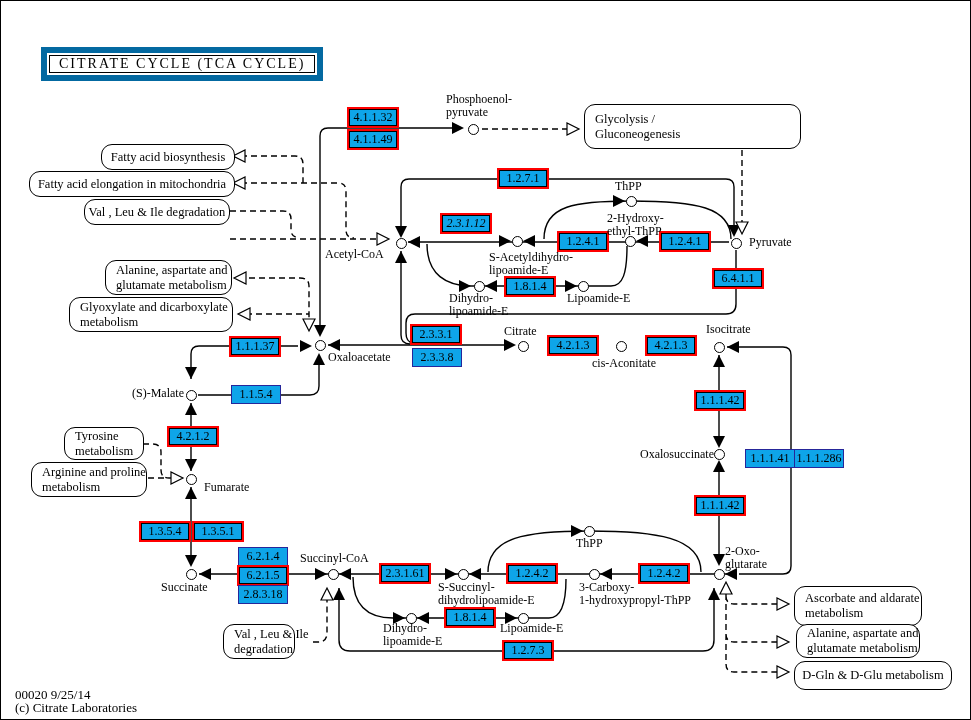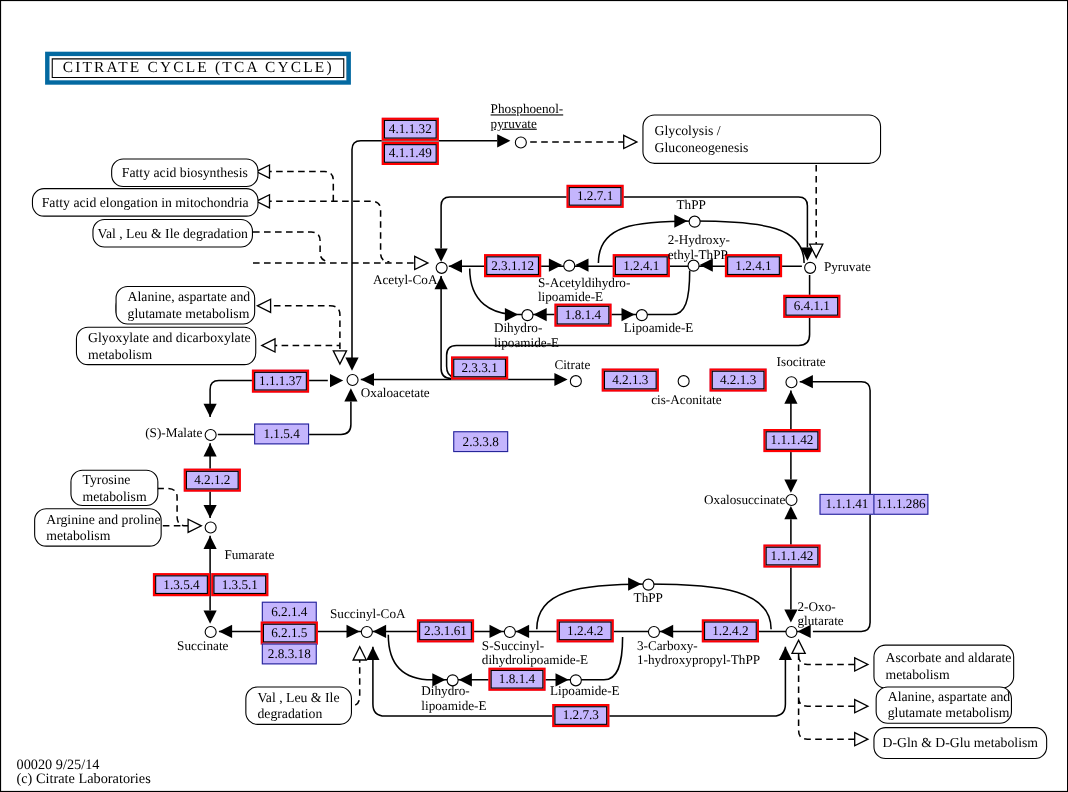--- a/index.html
+++ b/index.html
@@ -4,28 +4,28 @@
 <style>
   html,body{margin:0;padding:0;background:#888;}
   #canvas{
     position:relative;width:971px;height:720px;background:#fff;
     border:1px solid #000;box-sizing:border-box;overflow:hidden;
     font-family:"Liberation Serif","DejaVu Serif",serif;color:#000;
   }
   #wires{position:absolute;left:0;top:0;}
   .titlebox{
     position:absolute;left:40px;top:46px;padding:3px 12px;
-    border:4px solid #0369a1;background:#fff;
+    border:6px solid #0369a1;background:#fff;
     box-shadow:inset 0 0 0 2px #fff, inset 0 0 0 3px #000;
     font-size:14px;letter-spacing:2px;white-space:nowrap;
   }
   .enzyme{
     position:absolute;width:48px;height:17px;line-height:17px;
     text-align:center;font-size:12px;white-space:nowrap;
-    background:#c4b5fd;border:1px solid #26269a;
+    background:#0ea5e9;border:1px solid #26269a;
   }
   .enzyme.hl{border:2px solid #f00;outline:1px solid #000;outline-offset:-3px;margin:-1px 0 0 -1px;}
   .pathway{
     position:absolute;border:1px solid #000;border-radius:11px;background:#fff;
     display:flex;align-items:center;justify-content:center;
     font-size:12.5px;line-height:1.18;text-align:center;white-space:nowrap;
   }
   .pathway.ml{justify-content:flex-start;text-align:left;padding-left:10px;box-sizing:border-box;}
   .clabel{position:absolute;font-size:12px;line-height:1.07;white-space:nowrap;}
   .node{
@@ -158,44 +158,44 @@
       </div>
       <div class="pathway ml" style="left: 68px; top: 296px; width: 164px; height: 35px;">
         <span>Glyoxylate and dicarboxylate<br>metabolism</span>
       </div>
       <div class="pathway ml" style="left: 63px; top: 426px; width: 80px; height: 33px;">
         <span>Tyrosine<br>metabolism</span>
       </div>
       <div class="pathway ml" style="left: 30px; top: 461px; width: 116px; height: 35px;">
         <span>Arginine and proline<br>metabolism</span>
       </div>
-      <div class="pathway ml" style="left: 222px; top: 623px; width: 97px; height: 35px;">
+      <div class="pathway ml" style="left: 222px; top: 623px; width: 72px; height: 35px;">
         <span>Val , Leu &amp; Ile<br>degradation</span>
       </div>
       <div class="pathway ml" style="left: 793px; top: 585px; width: 128px; height: 40px;">
         <span>Ascorbate and aldarate<br>metabolism</span>
       </div>
       <div class="pathway ml" style="left: 795px; top: 623px; width: 124px; height: 34px;">
         <span>Alanine, aspartate and<br>glutamate metabolism</span>
       </div>
       <div class="pathway" style="left: 793px; top: 660px; width: 156px; height: 27px;">
         <span>D-Gln &amp; D-Glu metabolism</span>
       </div>
     </div>
   <div id="layer-enzymes">
       <div class="enzyme hl" style="left: 347px; top: 107px;">4.1.1.32</div>
       <div class="enzyme hl" style="left: 347px; top: 129px;">4.1.1.49</div>
-      <div class="enzyme hl" style="left: 515px; top: 168px;">1.2.7.1</div>
-      <div class="enzyme hl" style="left: 440px; top: 231px;">2.3.1.12</div>
+      <div class="enzyme hl" style="left: 497px; top: 168px;">1.2.7.1</div>
+      <div class="enzyme hl" style="left: 440px; top: 213px; font-style: italic;">2.3.1.12</div>
       <div class="enzyme hl" style="left: 557px; top: 231px;">1.2.4.1</div>
       <div class="enzyme hl" style="left: 659px; top: 231px;">1.2.4.1</div>
       <div class="enzyme hl" style="left: 712px; top: 268px;">6.4.1.1</div>
       <div class="enzyme hl" style="left: 504px; top: 276px;">1.8.1.4</div>
       <div class="enzyme hl" style="left: 410px; top: 324px;">2.3.3.1</div>
-      <div class="enzyme" style="left: 411px; top: 347px; margin-top: 44px;">2.3.3.8</div>
+      <div class="enzyme" style="left: 411px; top: 347px;">2.3.3.8</div>
       <div class="enzyme hl" style="left: 229px; top: 336px;">1.1.1.37</div>
       <div class="enzyme" style="left: 230px; top: 384px;">1.1.5.4</div>
       <div class="enzyme hl" style="left: 547px; top: 335px;">4.2.1.3</div>
       <div class="enzyme hl" style="left: 645px; top: 335px;">4.2.1.3</div>
       <div class="enzyme hl" style="left: 167px; top: 426px;">4.2.1.2</div>
       <div class="enzyme hl" style="left: 694px; top: 390px;">1.1.1.42</div>
       <div class="enzyme" style="left: 744px; top: 448px;">1.1.1.41</div>
       <div class="enzyme" style="left: 793px; top: 448px;">1.1.1.286</div>
       <div class="enzyme hl" style="left: 694px; top: 495px;">1.1.1.42</div>
       <div class="enzyme hl" style="left: 139px; top: 521px;">1.3.5.4</div>
@@ -228,34 +228,34 @@
       <div class="node" style="left: 184.5px; top: 567.5px;"></div>
       <div class="node" style="left: 326.5px; top: 567.5px;"></div>
       <div class="node" style="left: 456.5px; top: 567.5px;"></div>
       <div class="node" style="left: 587.5px; top: 567.5px;"></div>
       <div class="node" style="left: 712.5px; top: 567.5px;"></div>
       <div class="node" style="left: 582.5px; top: 524.5px;"></div>
       <div class="node" style="left: 404.5px; top: 611.5px;"></div>
       <div class="node" style="left: 516.5px; top: 611.5px;"></div>
     </div>
   <div id="layer-labels">
-      <div class="clabel" style="left: 445px; top: 92px; text-decoration: underline;">Phosphoenol-<br>pyruvate</div>
+      <div class="clabel" style="left: 445px; top: 92px;">Phosphoenol-<br>pyruvate</div>
       <div class="clabel" style="left: 748px; top: 235px;">Pyruvate</div>
       <div class="clabel" style="left: 614px; top: 179px;">ThPP</div>
       <div class="clabel" style="left: 606px; top: 211px;">2-Hydroxy-<br>ethyl-ThPP</div>
-      <div class="clabel" style="left: 338px; top: 247px; text-align: right;">Acetyl-CoA</div>
+      <div class="clabel" style="left: 324px; top: 247px; text-align: right;">Acetyl-CoA</div>
       <div class="clabel" style="left: 488px; top: 250px;">S-Acetyldihydro-<br>lipoamide-E</div>
       <div class="clabel" style="left: 448px; top: 291px;">Dihydro-<br>lipoamide-E</div>
       <div class="clabel" style="left: 566px; top: 291px;">Lipoamide-E</div>
       <div class="clabel" style="left: 327px; top: 350px;">Oxaloacetate</div>
       <div class="clabel" style="left: 503px; top: 324px;">Citrate</div>
       <div class="clabel" style="left: 591px; top: 356px;">cis-Aconitate</div>
       <div class="clabel" style="left: 705px; top: 322px;">Isocitrate</div>
       <div class="clabel" style="left: 131px; top: 386px;">(S)-Malate</div>
-      <div class="clabel" style="left: 203px; top: 497px;">Fumarate</div>
+      <div class="clabel" style="left: 203px; top: 480px;">Fumarate</div>
       <div class="clabel" style="left: 639px; top: 447px;">Oxalosuccinate</div>
       <div class="clabel" style="left: 724px; top: 544px;">2-Oxo-<br>glutarate</div>
       <div class="clabel" style="left: 160px; top: 580px;">Succinate</div>
       <div class="clabel" style="left: 299px; top: 551px;">Succinyl-CoA</div>
       <div class="clabel" style="left: 437px; top: 580px;">S-Succinyl-<br>dihydrolipoamide-E</div>
       <div class="clabel" style="left: 578px; top: 580px;">3-Carboxy-<br>1-hydroxypropyl-ThPP</div>
       <div class="clabel" style="left: 575px; top: 536px;">ThPP</div>
       <div class="clabel" style="left: 382px; top: 621px;">Dihydro-<br>lipoamide-E</div>
       <div class="clabel" style="left: 499px; top: 621px;">Lipoamide-E</div>
     </div>

